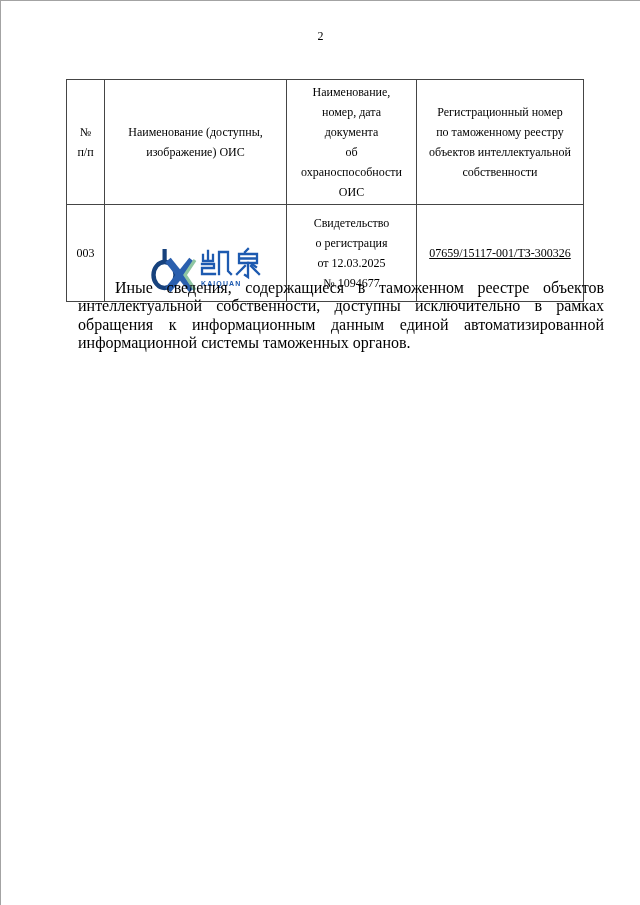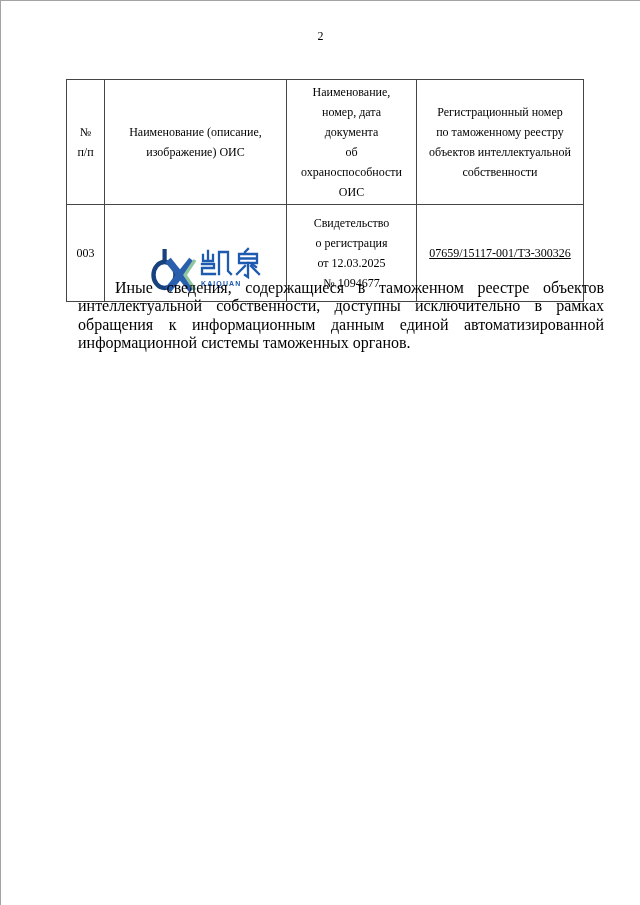--- a/index.html
+++ b/index.html
@@ -70,21 +70,21 @@
     <colgroup>
       <col style="width:38px">
       <col style="width:182px">
       <col style="width:130px">
       <col style="width:167px">
     </colgroup>
     <tbody>
         <tr class="header-row">
       <th>№
 п/п</th>
-      <th>Наименование (описание,
+      <th>Наименование (доступны,
 изображение) ОИС</th>
       <th>Наименование,
 номер, дата
 документа
 об
 охраноспособности
 ОИС</th>
       <th>Регистрационный номер
 по таможенному реестру
 объектов интеллектуальной

